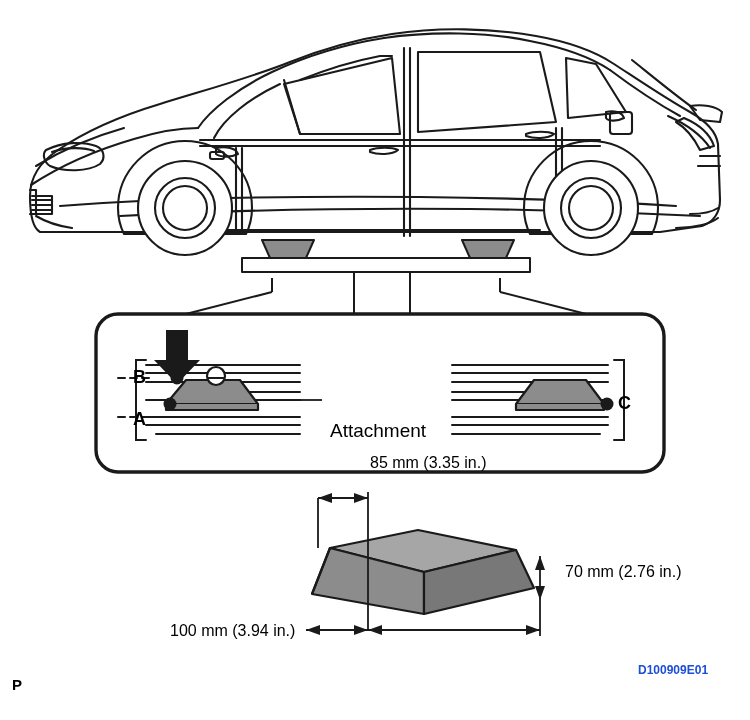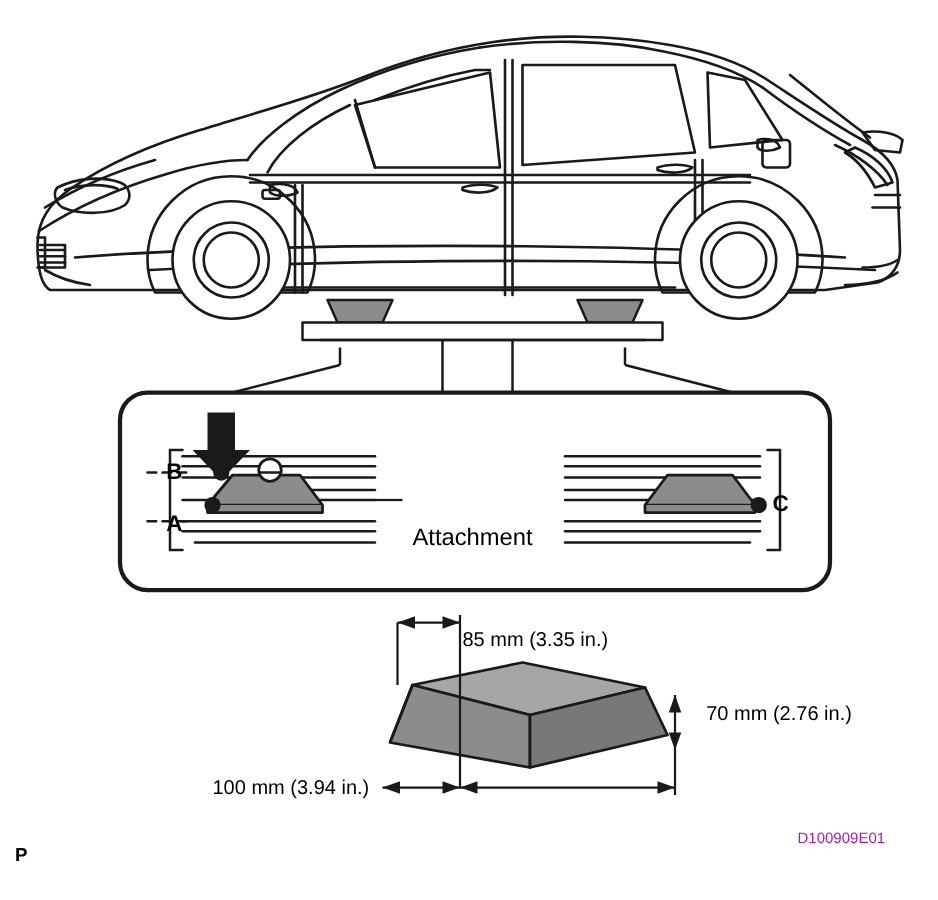--- a/index.html
+++ b/index.html
@@ -31,25 +31,25 @@
     position: absolute;
     font-family: "Liberation Sans", sans-serif;
     color: #000;
     white-space: nowrap;
   }
   .lbl-attachment { font-size: 19px; left: 330px; top: 406px; margin-top: 14px; }
   .lbl-A { font-size: 18px; font-weight: bold; left: 133px; top: 409px; }
   .lbl-B { font-size: 18px; font-weight: bold; left: 133px; top: 367px; }
   .lbl-C { font-size: 18px; font-weight: bold; left: 618px; top: 393px; }
   .lbl-dims-title { font-size: 17px; left: 12px; top: 508px; }
-  .lbl-top { font-size: 16px; left: 370px; top: 504px; }
+  .lbl-top { font-size: 16px; left: 370px; top: 454px; }
   .lbl-height { font-size: 16px; left: 565px; top: 563px; }
   .lbl-depth { font-size: 16px; left: 170px; top: 622px; text-align: center; }
   .lbl-width { font-size: 16px; left: 468px; top: 637px; }
-  .lbl-code { font-size: 12px; left: 638px; top: 663px; color: #a21caf; }
+  .lbl-code { font-size: 12px; left: 638px; top: 663px; color: #1d4ed8; font-weight: bold; }
   .lbl-p { font-size: 15px; font-weight: bold; left: 12px; top: 676px; }
 </style>
 </head>
 <body>
 
 <div id="stage">
 
   <svg class="svgroot" viewBox="0 0 750 720" xmlns="http://www.w3.org/2000/svg">
 
     <g fill="none" stroke="#1a1a1a" stroke-width="2.1" stroke-linecap="round" stroke-linejoin="round">

